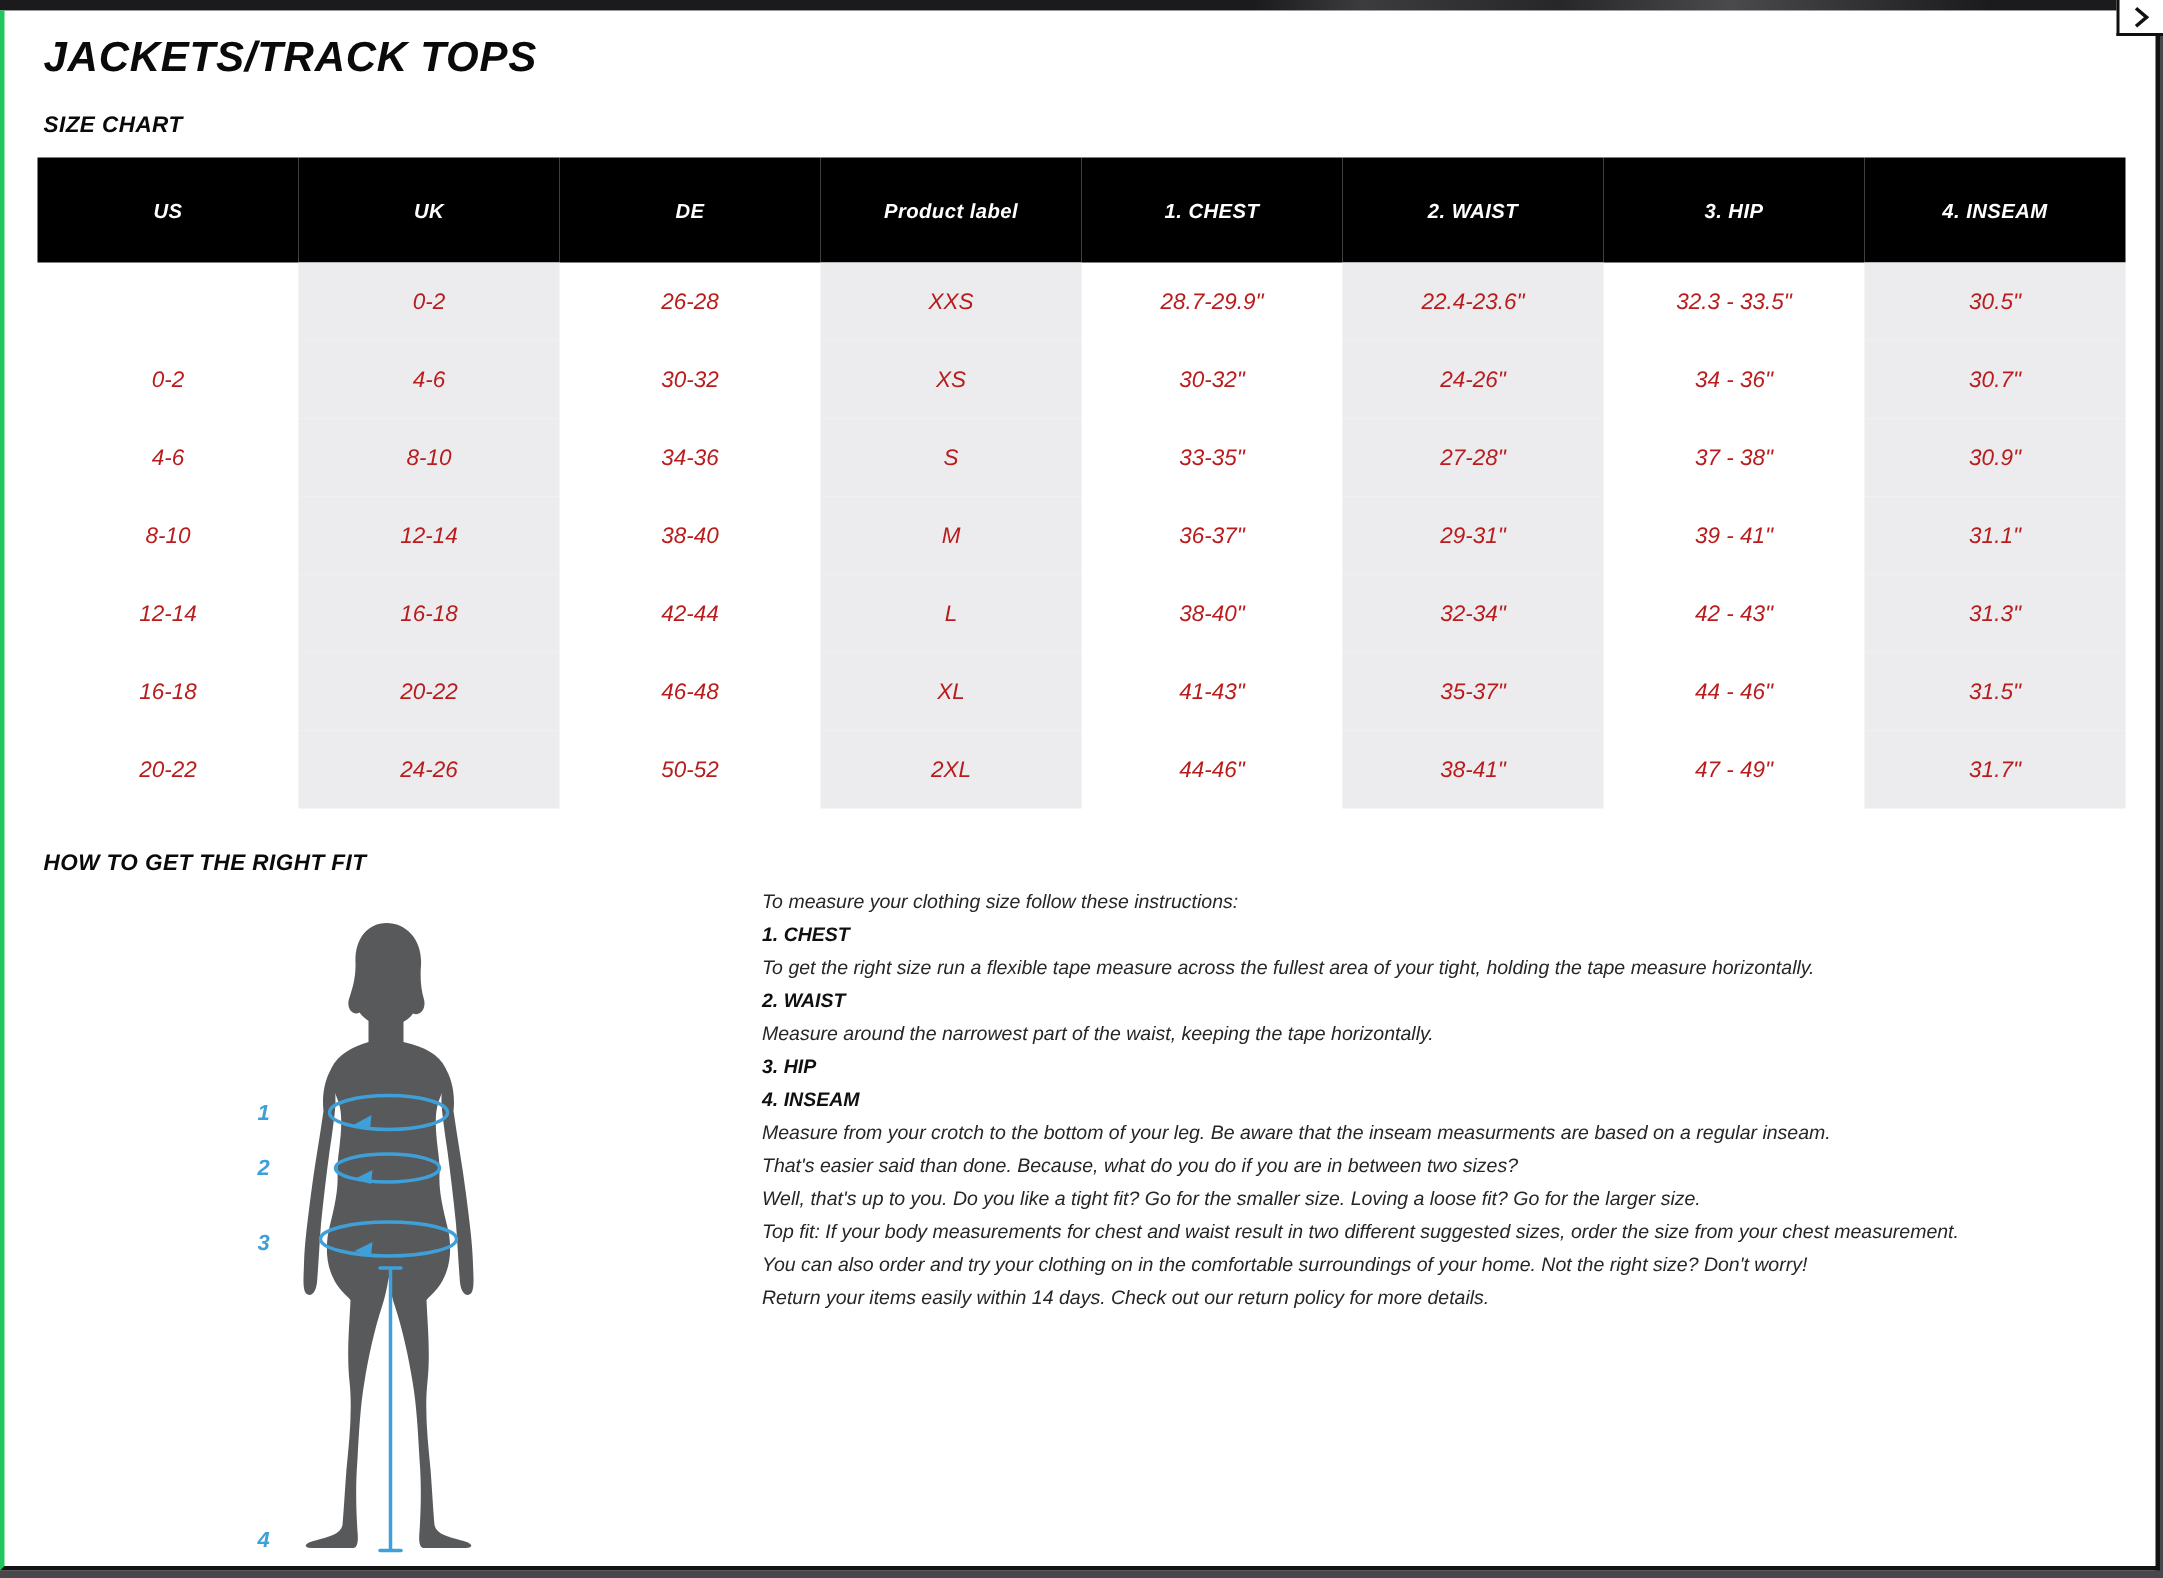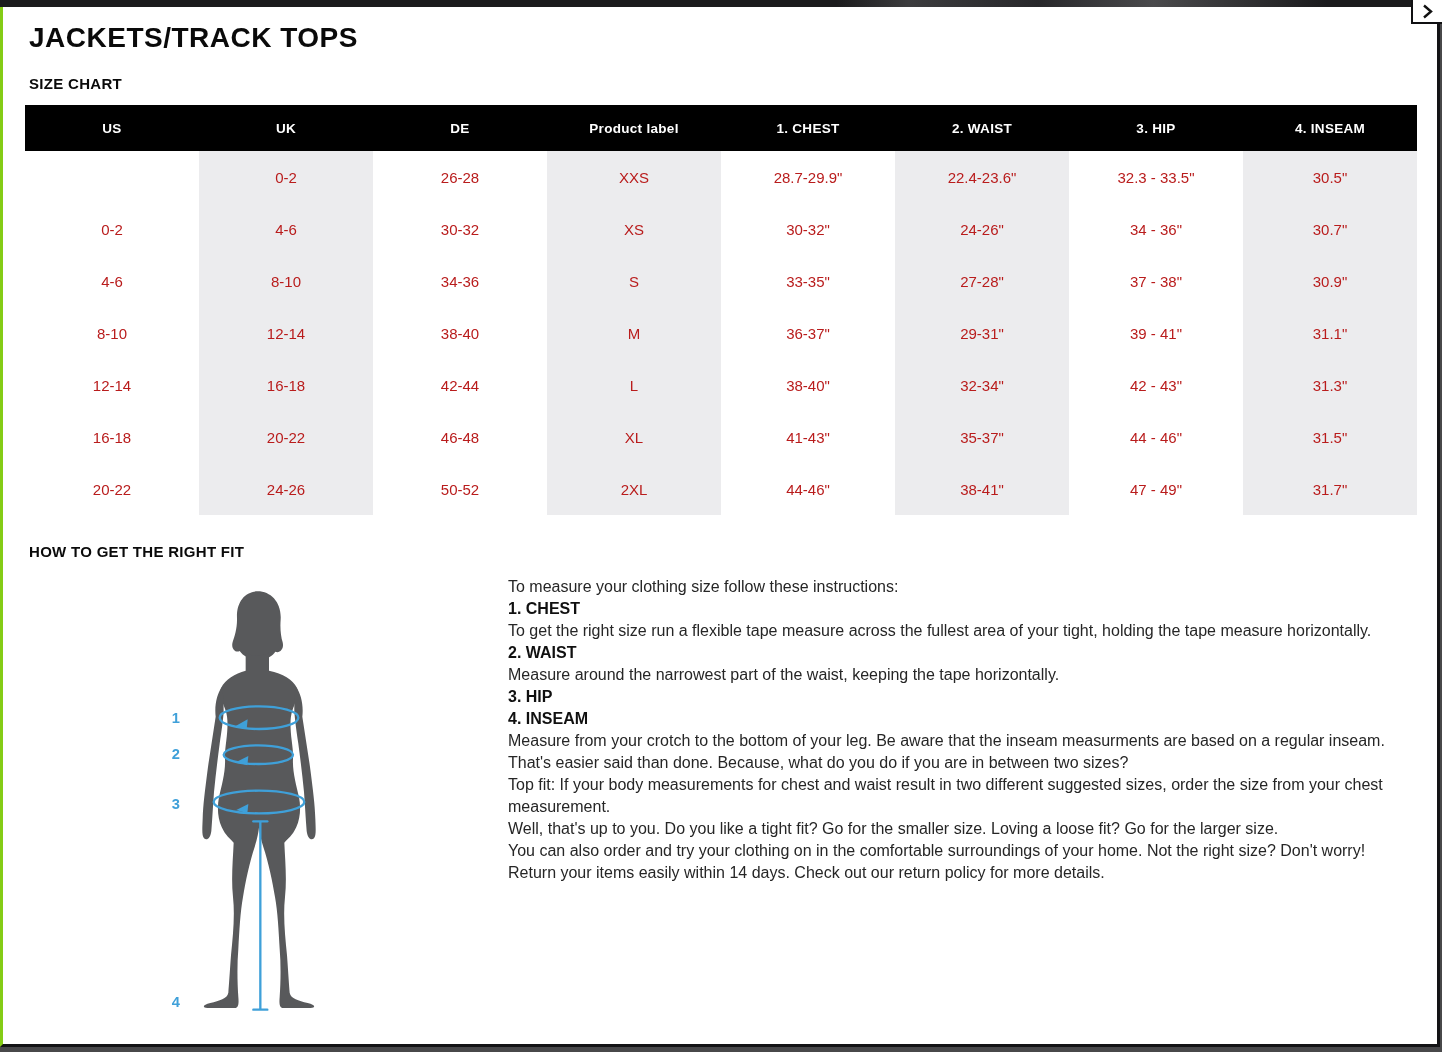--- a/index.html
+++ b/index.html
@@ -9,53 +9,54 @@
     font-family:"Liberation Sans","DejaVu Sans",sans-serif;
     -webkit-font-smoothing:antialiased;
   }
   .top-strip{
     position:absolute;top:0;left:0;right:0;height:7px;
     background:linear-gradient(90deg,#1b1b1d 0%,#1b1b1d 58%,#3c3c3e 63%,#27272a 72%,#4a4a4c 80%,#2a2a2c 88%,#1b1b1d 92%,#1b1b1d 100%);
   }
   .modal{
     position:absolute;top:7px;left:0;right:2px;bottom:5px;
     background:#ffffff;
-    border-left:3px solid #84cc16;border-right:3px solid #131315;border-bottom:3px solid #131315;
+    border-left:3px solid #22c55e;border-right:3px solid #131315;border-bottom:3px solid #131315;
     box-sizing:border-box;
+    font-style:italic;
   }
   .next-btn{
     position:absolute;top:0;right:0;width:29px;height:22px;background:#fff;
     border-left:2px solid #101012;border-bottom:2px solid #101012;
     display:flex;align-items:center;justify-content:center;z-index:9;cursor:pointer;
   }
   .page-title{
     margin:15px 0 0 26px;font-size:28px;font-weight:800;letter-spacing:.5px;color:#0a0a0a;
   }
   .section-heading{
     font-size:15px;font-weight:800;letter-spacing:.3px;color:#0a0a0a;
   }
   .size-chart-heading{margin:21px 0 13px 26px;}
   .fit-heading{margin:28px 0 0 26px;}
   table.size-table{
     margin:0 22px;width:1392px;border-collapse:collapse;table-layout:fixed;
   }
   table.size-table th{
     background:#000;color:#fff;height:46px;font-size:13.5px;font-weight:700;
-    letter-spacing:.3px;text-align:center;vertical-align:middle;padding:0;
+    letter-spacing:.3px;text-align:center;vertical-align:middle;padding:12px;
   }
   table.size-table td{
     height:50px;font-size:15px;color:#b91c1c;text-align:center;vertical-align:middle;padding:1px;
     font-weight:400;
   }
   table.size-table td.shade{background:#ececee;}
   .fit-body{position:relative;height:472px;}
   .figure{position:absolute;left:150px;top:12px;width:230px;height:470px;}
   .instructions{
-    position:absolute;left:505px;top:16px;width:890px;
-    font-size:16px;line-height:22px;color:#262626;
+    position:absolute;left:505px;top:6px;width:890px;
+    font-size:13px;line-height:22px;color:#262626;
   }
   .step-label,.choose-heading{font-weight:700;color:#101010;}
   .choose-heading{margin-top:16px;}
   .intro{color:#262626;}
 </style>
 </head>
 <body>
 
 <div class="top-strip"></div>
 
@@ -198,21 +199,21 @@
           <div class="step-label">1. CHEST</div>
           <div class="step-text">To get the right size run a flexible tape measure across the fullest area of your tight, holding the tape measure horizontally.</div>
           <div class="step-label">2. WAIST</div>
           <div class="step-text">Measure around the narrowest part of the waist, keeping the tape horizontally.</div>
           <div class="step-label">3. HIP</div>
           <div class="step-label">4. INSEAM</div>
           <div class="step-text">Measure from your crotch to the bottom of your leg. Be aware that the inseam measurments are based on a regular inseam.</div>
         </div>
       <div id="choose-lines">
           <div>That's easier said than done. Because, what do you do if you are in between two sizes?</div>
+          <div>Well, that's up to you. Do you like a tight fit? Go for the smaller size. Loving a loose fit? Go for the larger size.</div>
           <div>Top fit: If your body measurements for chest and waist result in two different suggested sizes, order the size from your chest measurement.</div>
-          <div>Well, that's up to you. Do you like a tight fit? Go for the smaller size. Loving a loose fit? Go for the larger size.</div>
           <div>You can also order and try your clothing on in the comfortable surroundings of your home. Not the right size? Don't worry!</div>
           <div>Return your items easily within 14 days. Check out our return policy for more details.</div>
         </div>
     </div>
 
   </div>
 </div>
 
 </body></html>

